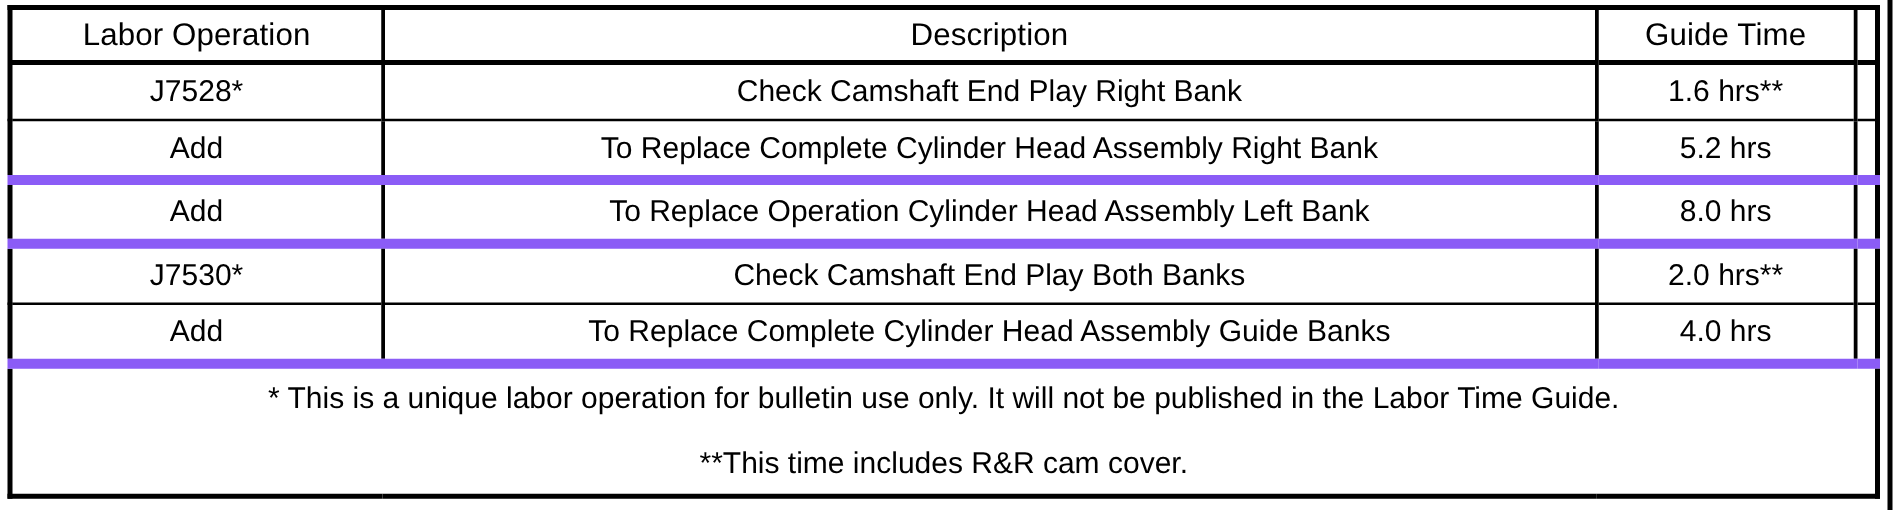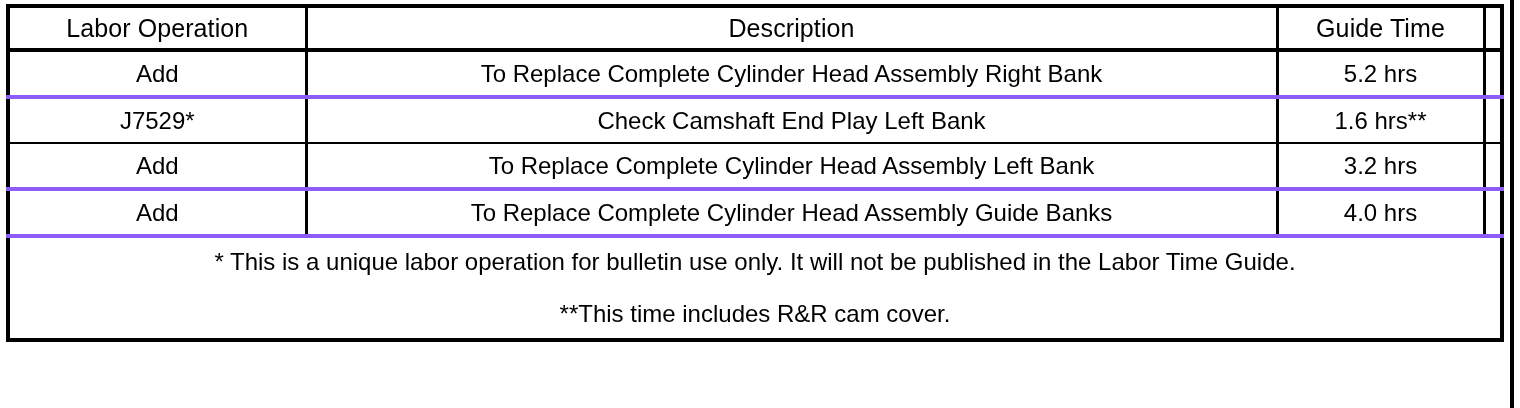--- a/index.html
+++ b/index.html
@@ -65,21 +65,21 @@
     letter-spacing: 0.1px;
     border-bottom: 4px solid #000;
   }
 
   
   tr.data-row td {
     height: 43px;
     font-size: 24px;
   }
   tr.rule-thin  td { border-bottom: 2px solid #000; }
-  tr.rule-thick td { border-bottom: 4px solid #8b5cf6; }
+  tr.rule-thick td { border-bottom: 8px solid #8b5cf6; }
 
   
   tr.footnote-row td {
     height: 100px;
     text-align: left;
     vertical-align: top;
     padding: 6px 0 0 6px;
     font-size: 24px;
     line-height: 1.0;
   }
@@ -119,42 +119,48 @@
       <tr class="header-row">
         <th class="sep-right">Labor Operation</th>
         <th class="sep-right">Description</th>
         <th class="sep-right">Guide Time</th>
         <th class="pad-cell"></th>
       </tr>
     </thead>
 
     <tbody>
 
+      <tr class="data-row rule-thin">
+        <td class="sep-right">J7528*</td>
+        <td class="sep-right">Check Camshaft End Play Right Bank</td>
+        <td class="sep-right">1.6 hrs**</td>
+        <td class="pad-cell"></td>
+      </tr>
 
       <tr class="data-row rule-thick">
         <td class="sep-right">Add</td>
         <td class="sep-right">To Replace Complete Cylinder Head Assembly Right Bank</td>
         <td class="sep-right">5.2 hrs</td>
         <td class="pad-cell"></td>
       </tr>
 
-      <tr class="data-row rule-thin">
-        <td class="sep-right">J7529*</td>
-        <td class="sep-right">Check Camshaft End Play Left Bank</td>
-        <td class="sep-right">1.6 hrs**</td>
+
+      <tr class="data-row rule-thick">
+        <td class="sep-right">Add</td>
+        <td class="sep-right">To Replace Operation Cylinder Head Assembly Left Bank</td>
+        <td class="sep-right">8.0 hrs</td>
         <td class="pad-cell"></td>
       </tr>
 
-      <tr class="data-row rule-thick">
-        <td class="sep-right">Add</td>
-        <td class="sep-right">To Replace Complete Cylinder Head Assembly Left Bank</td>
-        <td class="sep-right">3.2 hrs</td>
+      <tr class="data-row rule-thin">
+        <td class="sep-right">J7530*</td>
+        <td class="sep-right">Check Camshaft End Play Both Banks</td>
+        <td class="sep-right">2.0 hrs**</td>
         <td class="pad-cell"></td>
       </tr>
-
 
       <tr class="data-row rule-thick">
         <td class="sep-right">Add</td>
         <td class="sep-right">To Replace Complete Cylinder Head Assembly Guide Banks</td>
         <td class="sep-right">4.0 hrs</td>
         <td class="pad-cell"></td>
       </tr>
 
       <tr class="footnote-row">
         <td colspan="4">

